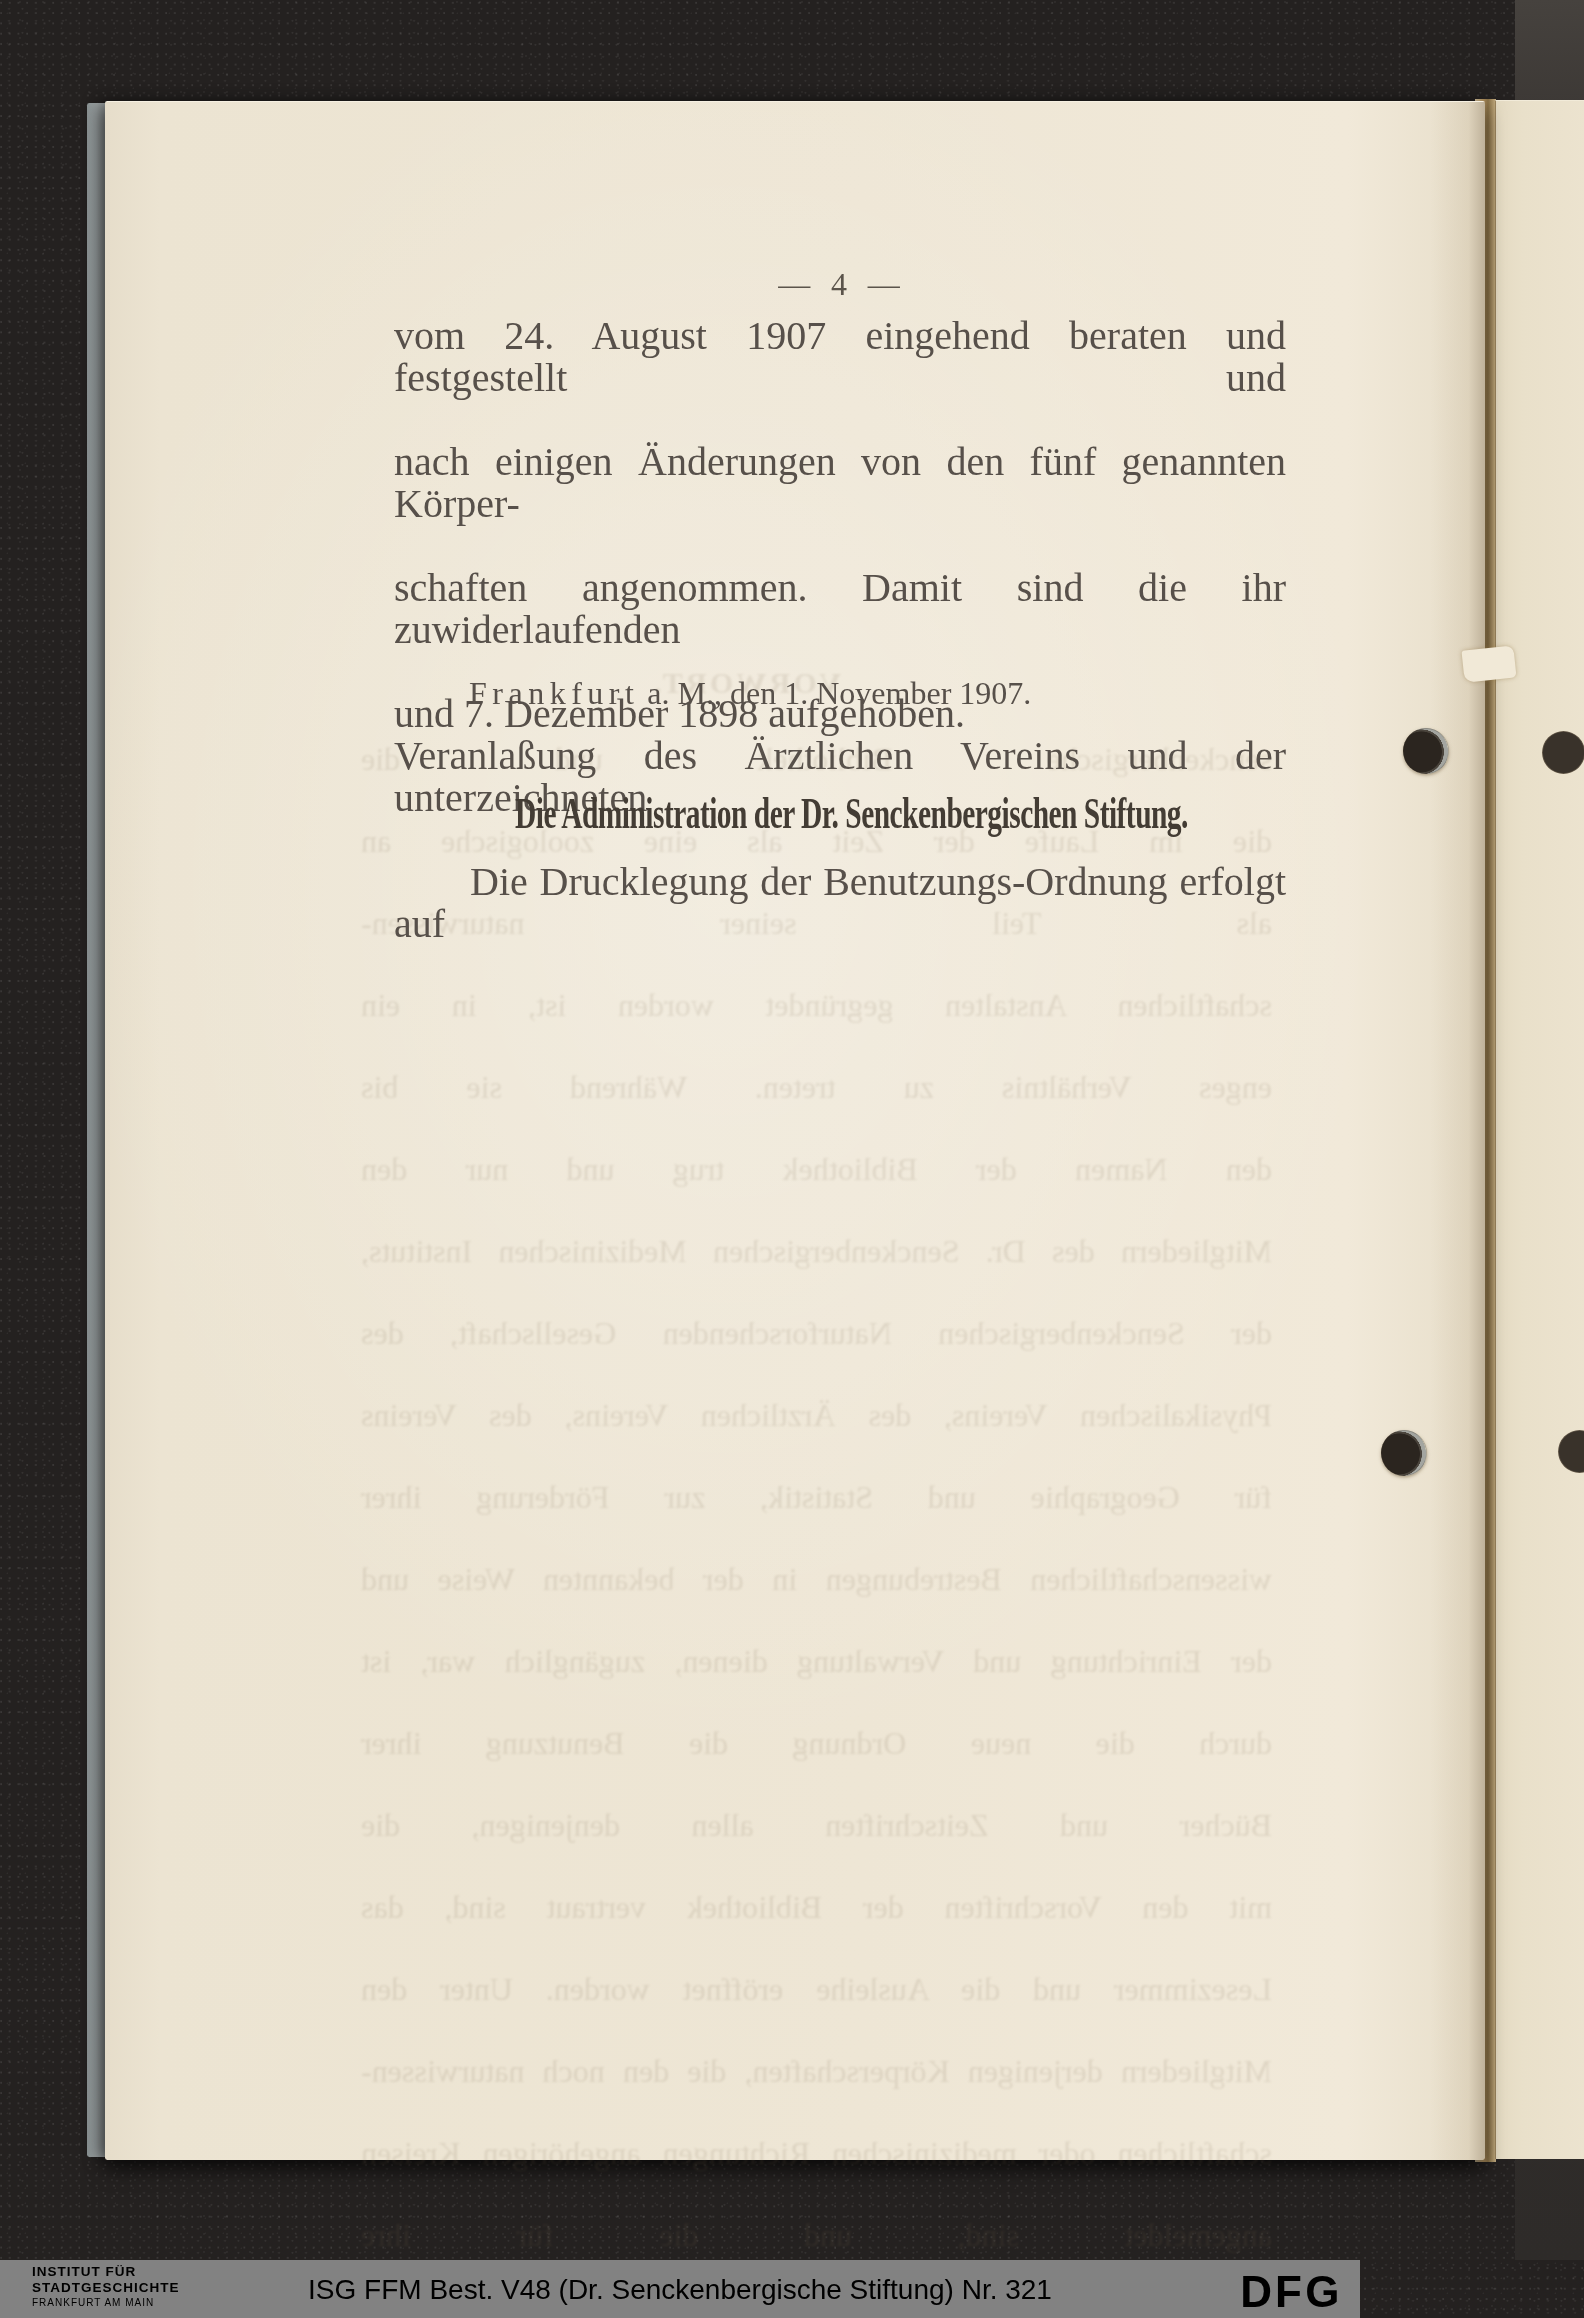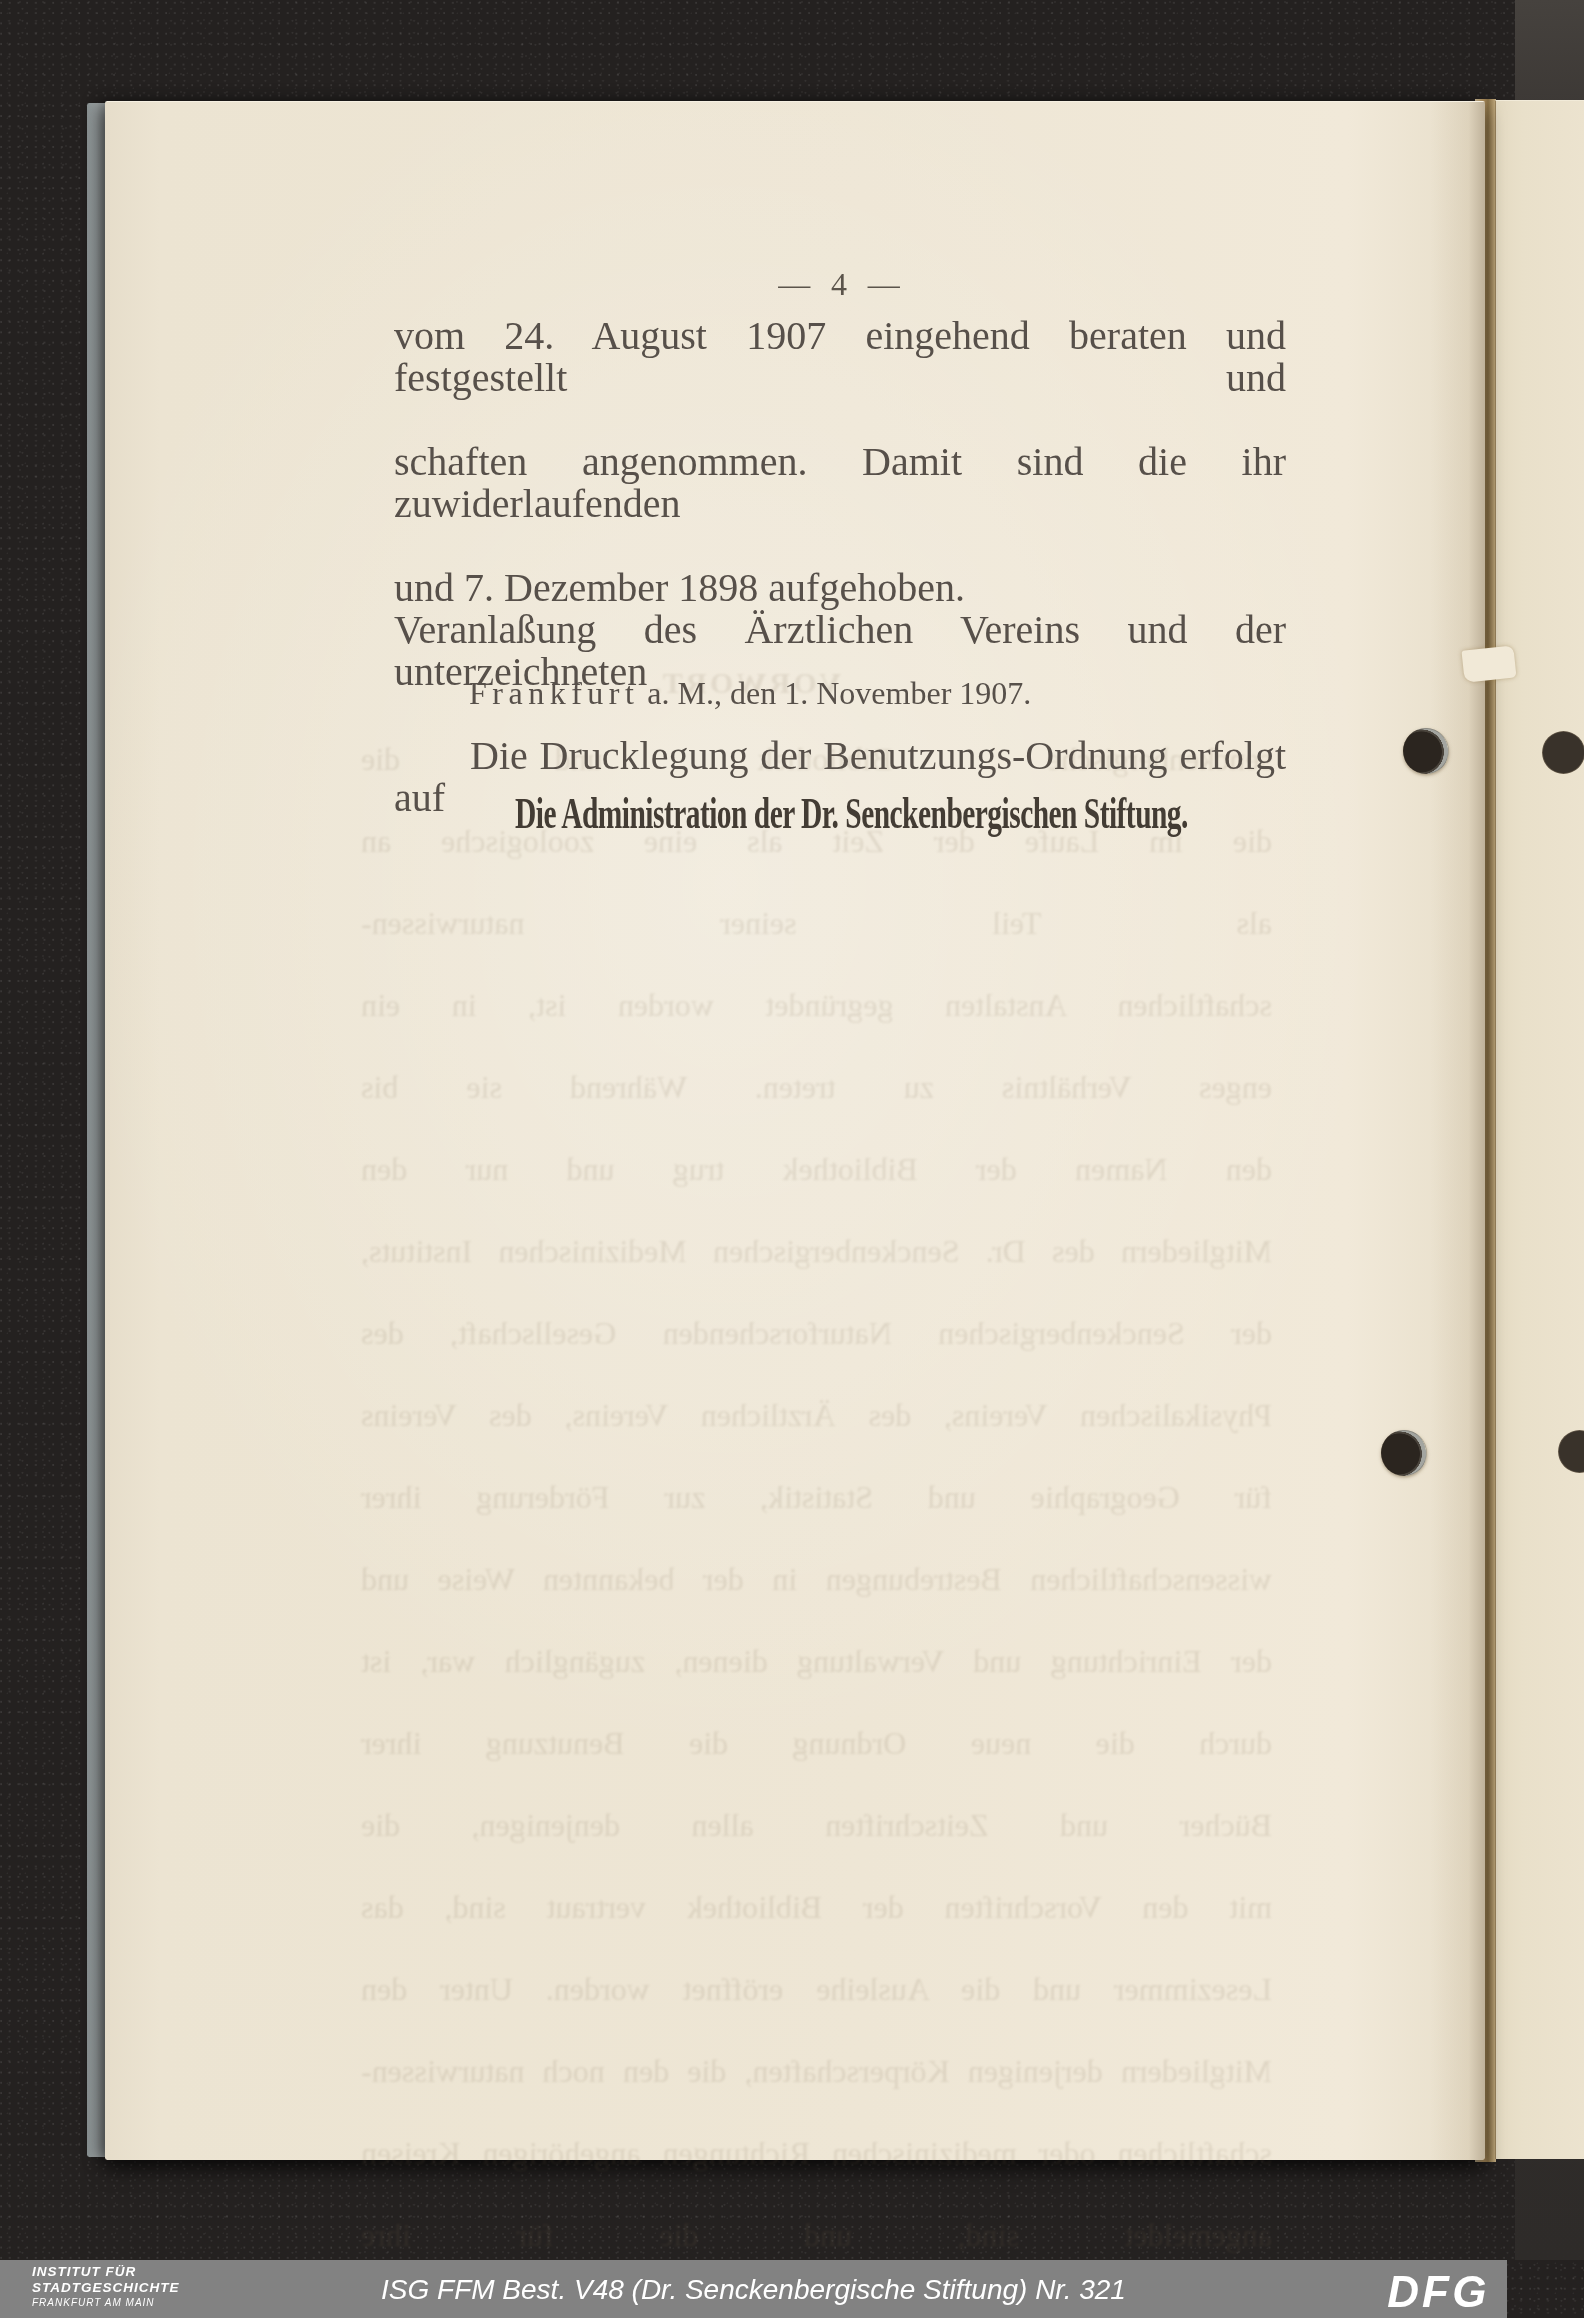--- a/index.html
+++ b/index.html
@@ -54,22 +54,22 @@
   #dateline{left:469px;top:675px;font-size:32px;color:#57504a;white-space:nowrap;}
   #dateline .sp{letter-spacing:5.5px;}
   #signature-heading{left:515px;top:788px;font-size:44px;font-weight:bold;color:#433c34;
     white-space:nowrap;transform:scaleX(.67);transform-origin:left top;letter-spacing:-0.8px;}
   
   #ghost-block{left:361px;top:739px;width:911px;transform:scaleX(-1);
     opacity:.15;color:#7a6950;font-size:32px;line-height:41px;filter:blur(1px);}
   #ghost-vorwort{left:683px;top:666px;width:158px;transform:scaleX(-1);opacity:.13;
     color:#7a6950;font-size:30px;font-weight:bold;letter-spacing:3.2px;filter:blur(1px);white-space:nowrap;}
   
-  #footer-bar{left:0;top:2260px;width:1507px;height:59px;background:#828282;
-    font-family:"Liberation Sans","DejaVu Sans",sans-serif;color:#ffffff;font-style:italic;}
+  #footer-bar{left:0;top:2260px;width:1360px;height:59px;background:#828282;
+    font-family:"Liberation Sans","DejaVu Sans",sans-serif;color:#000000;}
   #institute{position:absolute;left:32px;top:4.8px;line-height:1;}
   #institute .l1,#institute .l2{font-size:13.5px;font-weight:bold;letter-spacing:1px;margin-bottom:3.2px;}
   #institute .l3{font-size:10px;letter-spacing:1px;}
   #archive-ref{position:absolute;left:0;right:0;top:0;height:59px;display:flex;
     align-items:center;justify-content:center;font-size:28px;}
   #dfg-logo{position:absolute;right:17.4px;top:7px;font-size:44px;font-weight:bold;
     letter-spacing:3.2px;transform:scaleY(1.02);}
 </style>
 </head>
 <body>
@@ -127,20 +127,21 @@
       <div class="bline just">der Bestimmungen der Bibliothek geschieht und damit eine</div>
 
     </div>
 
   <div id="page-number" class="abs">— 4 —</div>
 
   <div id="body-text" class="abs">
 
       <div class="bline just">vom 24. August 1907 eingehend beraten und festgestellt und</div>
 
+      <div class="bline just">nach einigen Änderungen von den fünf genannten Körper-</div>
 
       <div class="bline just">schaften angenommen.  Damit sind die ihr zuwiderlaufenden</div>
 
 
       <div class="bline">und 7. Dezember 1898 aufgehoben.</div>
 
       <div class="bline just">Veranlaßung des Ärztlichen Vereins und der unterzeichneten</div>
 
       <div class="bline just" style="text-indent: 76px;">Die Drucklegung der Benutzungs-Ordnung erfolgt auf</div>
 

